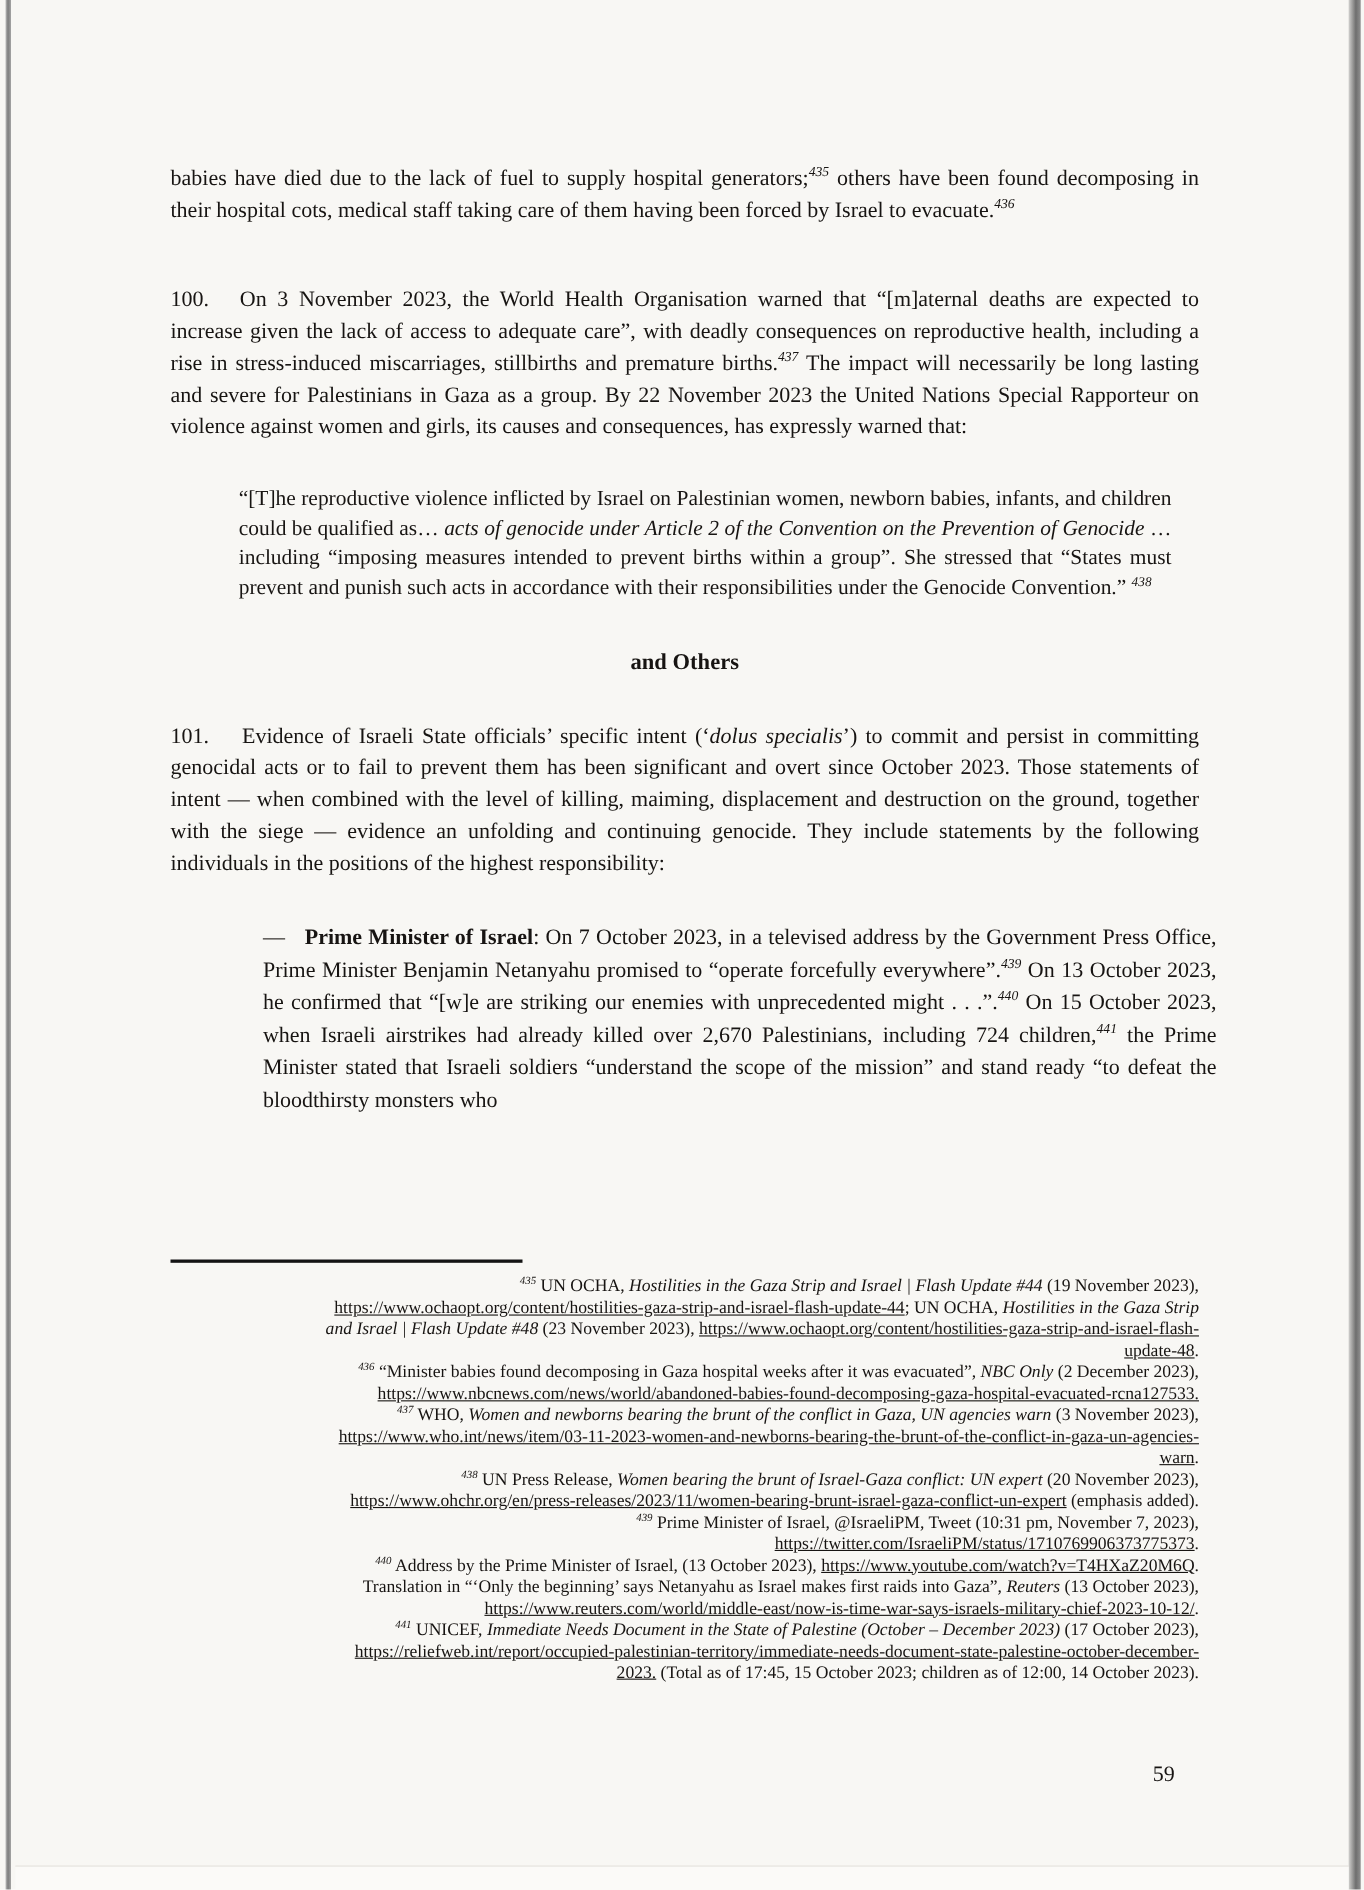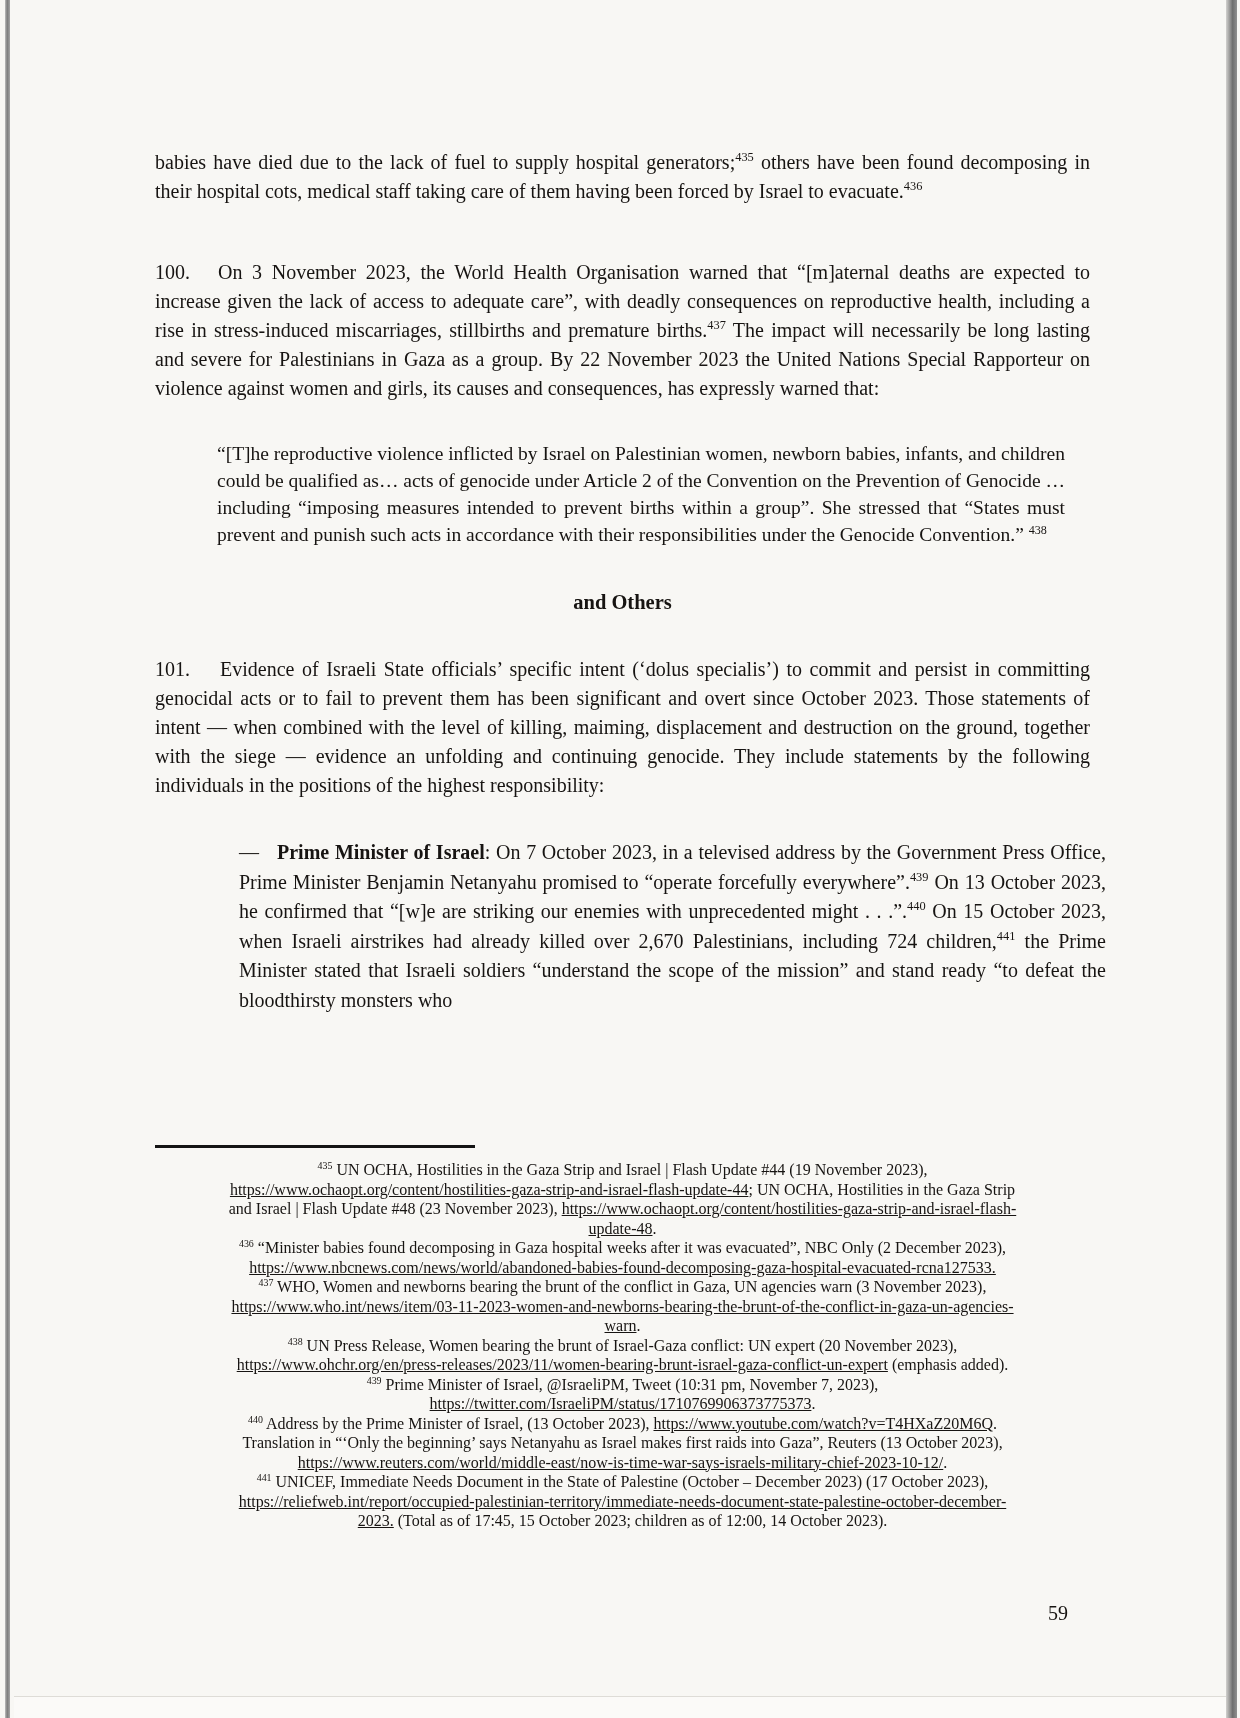--- a/index.html
+++ b/index.html
@@ -20,26 +20,26 @@
   .para-100{top:258px;}
   .blockquote{position:absolute;top:440px;left:62px;width:848px;margin:0;
     font-size:19.5px;line-height:27px;text-align:justify;}
   .heading-d{position:absolute;top:585px;left:0;width:935px;text-align:center;
     font-weight:bold;font-size:20.5px;line-height:34px;}
   .para-101{top:655px;}
   .bullet{position:absolute;top:822px;left:68px;width:867px;margin:16px;
     font-size:20px;line-height:29.5px;text-align:justify;}
   .fn-rule{position:absolute;top:1145px;left:0;width:320px;height:3px;background:#141414;}
   .footnotes{position:absolute;top:1160px;left:0;width:935px;}
-  .footnote{margin:0;font-size:16px;line-height:19.5px;text-align:center;}
+  .footnote{margin:0;font-size:16px;line-height:19.5px;text-align:right;}
   .page-number{position:absolute;top:1602px;left:893px;font-size:20px;}
   .seg-p{}
-  .seg-i{}
+  .seg-i{font-style:italic;}
   .seg-b{font-weight:bold;}
-  .seg-sup{vertical-align:super;font-size:0.62em;line-height:0;}
+  .seg-sup{vertical-align:super;font-size:0.62em;line-height:0;font-style:italic;}
   .seg-link{text-decoration:underline;overflow-wrap:anywhere;}
   .seg-gap{display:inline-block;}
 </style>
 </head>
 <body>
 
 <div class="scan-root">
   <div class="edge-left"></div>
   <div class="edge-right"></div>
   <div class="bottom-seam"></div>

